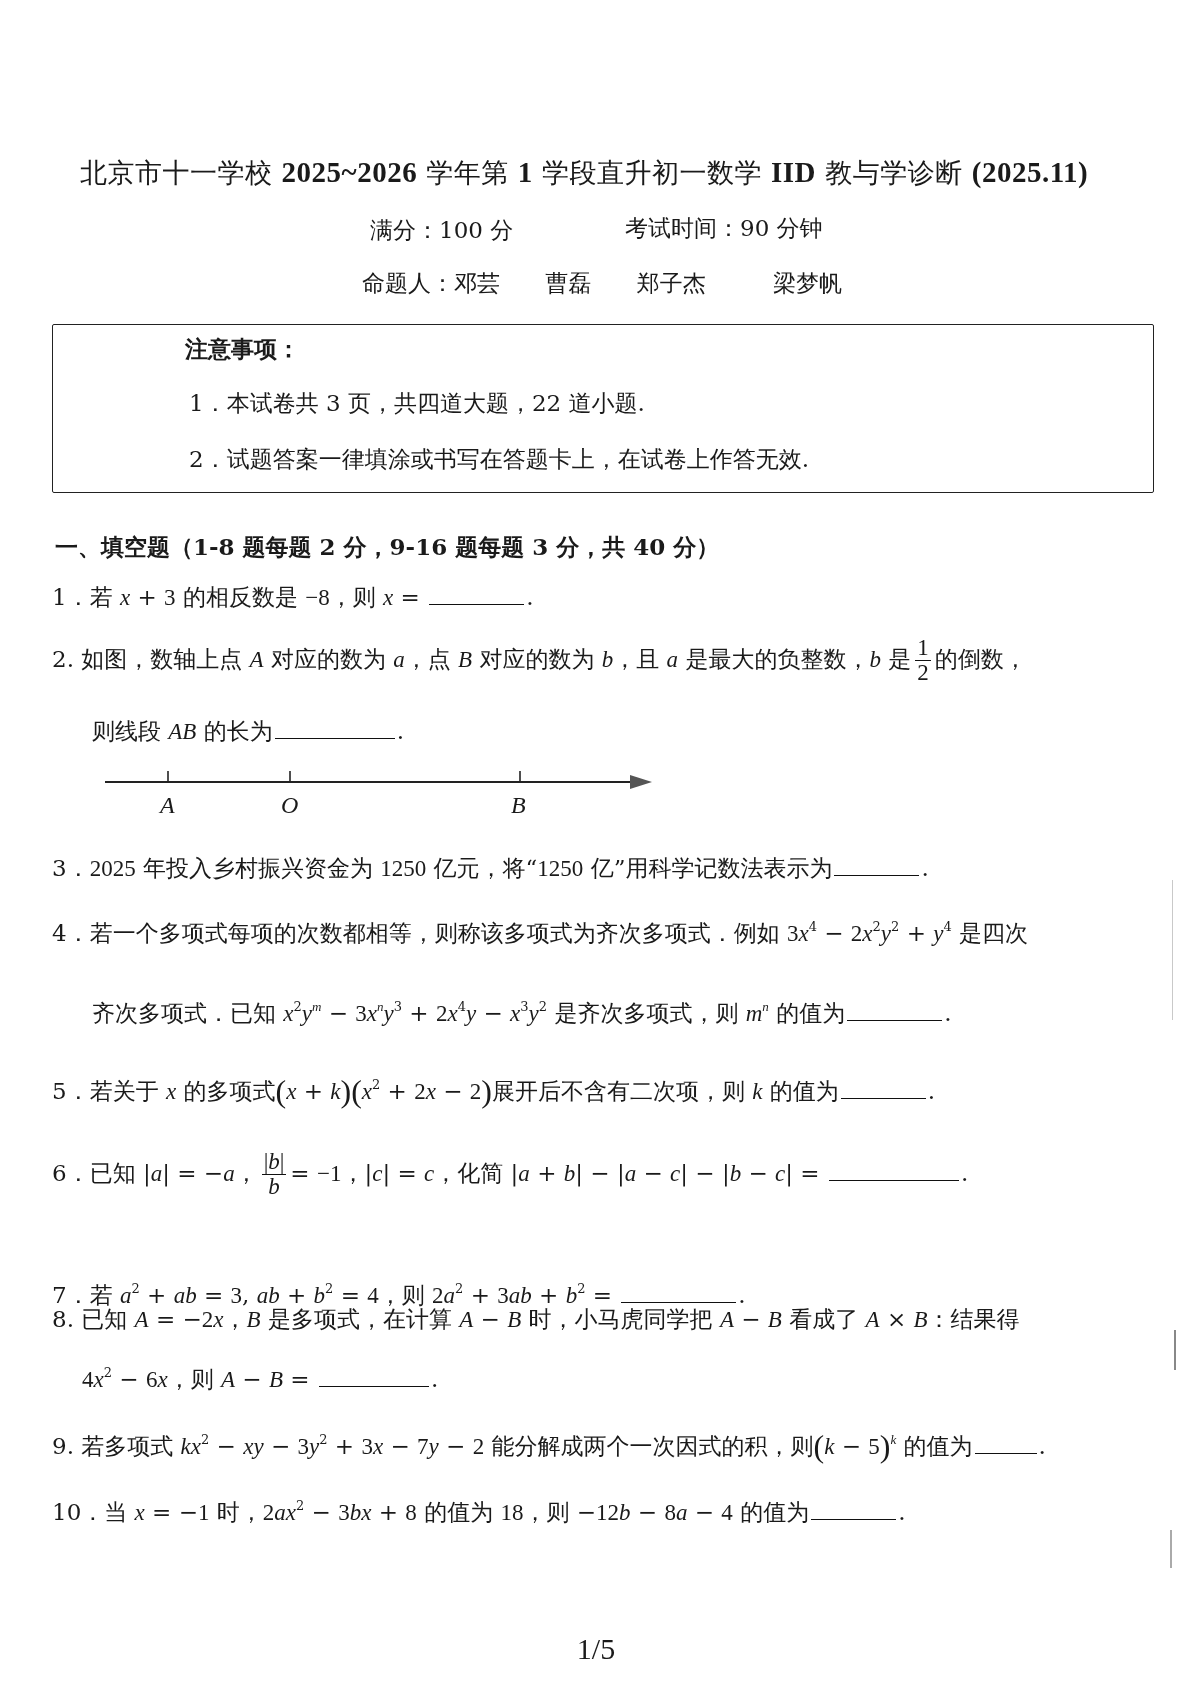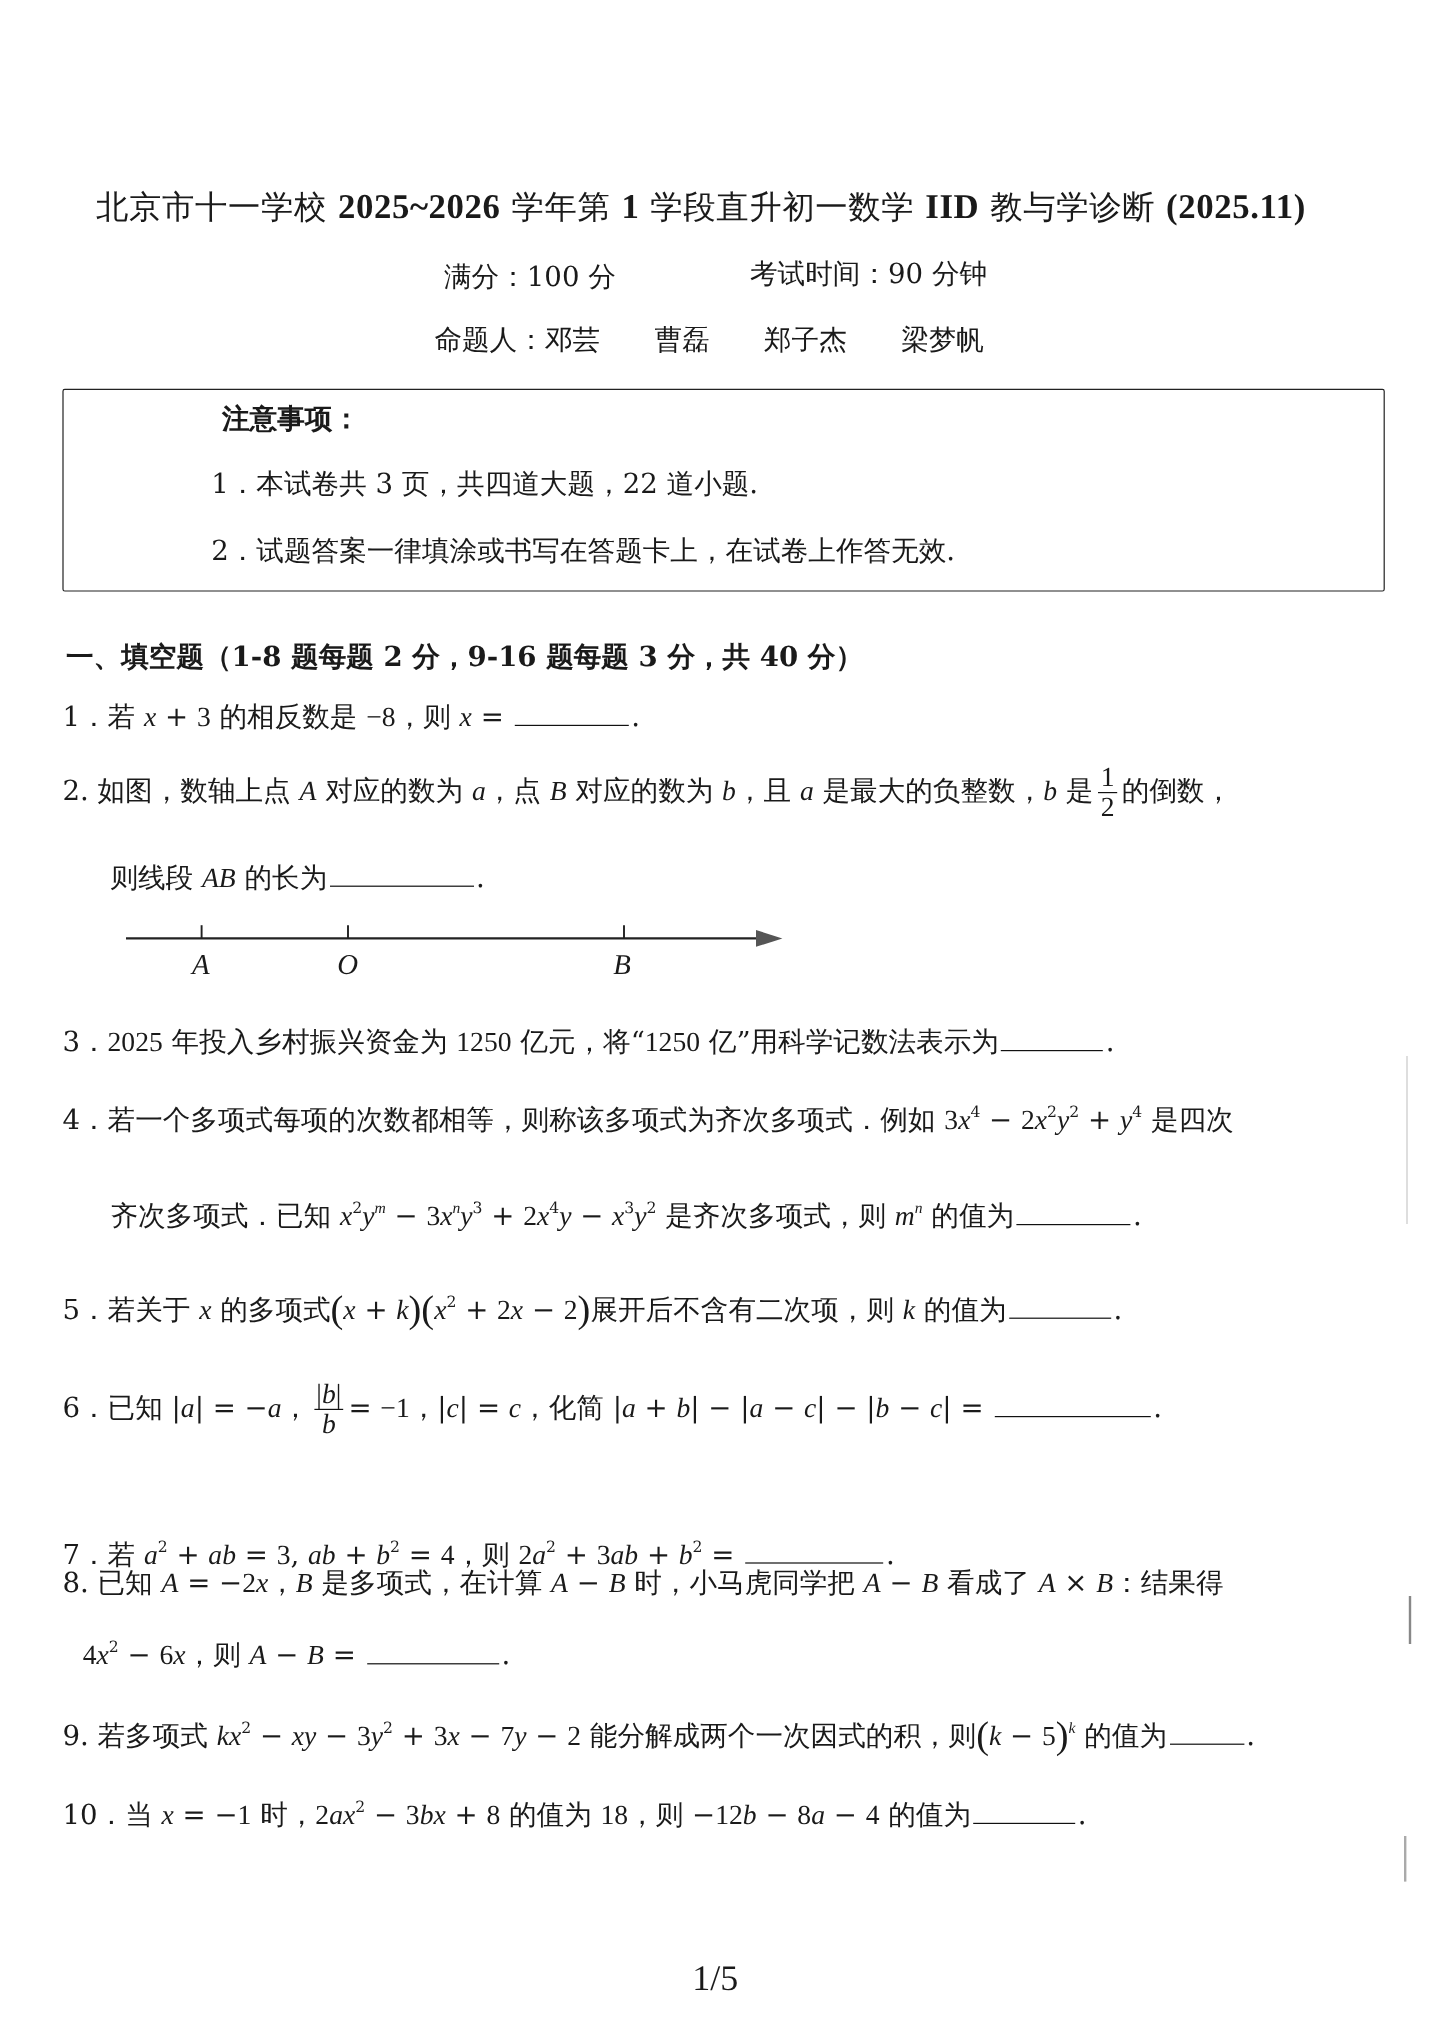--- a/index.html
+++ b/index.html
@@ -5,21 +5,21 @@
   html, body { margin:0; padding:0; background:#fff; }
   body { width:1192px; height:1684px; position:relative; overflow:hidden;
          font-family:"DejaVu Serif","Liberation Serif",serif; color:#1a1a1a; }
   .abs { position:absolute; white-space:nowrap; }
   .title { left:80px; top:155px; font-size:27px; letter-spacing:0.5px; }
   .title b { font-family:"Liberation Serif",serif; font-weight:bold; font-size:29px; }
   .meta { font-size:23px; }
   .notice-box { position:absolute; left:52px; top:324px; width:1100px; height:167px;
     border:1.6px solid #222; border-radius:2px; }
   .notice-head { left:185px; top:334px; font-size:23px;font-weight:bold; }
-  .notice-item { left:176px; font-size:23px; }
+  .notice-item { left:189px; font-size:23px; }
   .section { left:55px; top:532px; font-size:23px; font-weight:bold; }
   .q { left:52px; font-size:23px; }
   .cont { left:92px; font-size:23px; }
   i, .m { font-family:"Liberation Serif",serif; font-style:italic; }
   .n { font-family:"Liberation Serif",serif; font-style:normal; }
   sup { font-size:13px; vertical-align:10px; line-height:0; }
   .blank { display:inline-block; border-bottom:1.6px solid #111; height:22px; vertical-align:baseline; margin:0 2px; }
   .frac { display:inline-block; vertical-align:middle; text-align:center; line-height:1.05; margin:0 4px; }
   .frac span { display:block; font-family:"Liberation Serif",serif; }
   .frac .num { border-bottom:1.4px solid #111; padding:0 2px; }
@@ -38,21 +38,21 @@
 <div class="abs meta" style="left:370px; top:215px;">
   <span>满分：</span><span>100 分</span>
 </div>
 <div class="abs meta" style="left:625px; top:213px;">
   <span>考试时间：</span><span>90 分钟</span>
 </div>
 <div class="abs meta" style="left:362px; top:268px;">
   <span>命题人：</span><span>邓芸</span>
   <span style="margin-left:38px">曹磊</span>
   <span style="margin-left:38px">郑子杰</span>
-  <span style="margin-left:38px">梁梦帆</span>
+  <span style="margin-left:60px">梁梦帆</span>
 </div>
 
 <div class="notice-box"></div>
 <div class="abs notice-head">注意事项：</div>
 <div class="abs notice-item" style="top:388px;">1．本试卷共 3 页，共四道大题，22 道小题.</div>
 <div class="abs notice-item" style="top:444px;">2．试题答案一律填涂或书写在答题卡上，在试卷上作答无效.</div>
 
 <div class="abs section">一、填空题（1-8 题每题 2 分，9-16 题每题 3 分，共 40 分）</div>
 
 <div class="abs q" style="top:582px;text-align:center;">
@@ -96,21 +96,21 @@
   <span>6．</span>已知 |<i>a</i>| = −<i>a</i>，<span class="frac"><span class="num">|<i>b</i>|</span><span><i>b</i></span></span>= <span class="n">−1</span>，|<i>c</i>| = <i>c</i>，化简 |<i>a</i> + <i>b</i>| − |<i>a</i> − <i>c</i>| − |<i>b</i> − <i>c</i>| = <span class="blank" style="width:130px"></span>.
 </div>
 
 <div class="abs q" style="top:1280px;">
   <span>7．</span>若 <i>a</i><sup>2</sup> + <i>ab</i> = <span class="n">3</span>, <i>ab</i> + <i>b</i><sup>2</sup> = <span class="n">4</span>，则 <span class="n">2</span><i>a</i><sup>2</sup> + <span class="n">3</span><i>ab</i> + <i>b</i><sup>2</sup> = <span class="blank" style="width:115px"></span>.
 </div>
 
 <div class="abs q" style="top:1304px;">
   <span>8.</span> 已知 <i>A</i> = −<span class="n">2</span><i>x</i>，<i>B</i> 是多项式，在计算 <i>A</i> − <i>B</i> 时，小马虎同学把 <i>A</i> − <i>B</i> 看成了 <i>A</i> × <i>B</i>：结果得
 </div>
-<div class="abs cont" style="top:1364px; left:69px;">
+<div class="abs cont" style="top:1364px; left:82px;">
   <span class="n">4</span><i>x</i><sup>2</sup> − <span class="n">6</span><i>x</i>，则 <i>A</i> − <i>B</i> = <span class="blank" style="width:110px"></span>.
 </div>
 
 <div class="abs q" style="top:1428px;">
   <span>9.</span> 若多项式 <i>kx</i><sup>2</sup> − <i>xy</i> − <span class="n">3</span><i>y</i><sup>2</sup> + <span class="n">3</span><i>x</i> − <span class="n">7</span><i>y</i> − <span class="n">2</span> 能分解成两个一次因式的积，则<span class="paren">(</span><i>k</i> − <span class="n">5</span><span class="paren">)</span><sup><i>k</i></sup> 的值为<span class="blank" style="width:62px"></span>.
 </div>
 
 <div class="abs q" style="top:1497px;">
   <span>10．</span>当 <i>x</i> = −<span class="n">1</span> 时，<span class="n">2</span><i>ax</i><sup>2</sup> − <span class="n">3</span><i>bx</i> + <span class="n">8</span> 的值为 <span class="n">18</span>，则 −<span class="n">12</span><i>b</i> − <span class="n">8</span><i>a</i> − <span class="n">4</span> 的值为<span class="blank" style="width:85px"></span>.
 </div>

